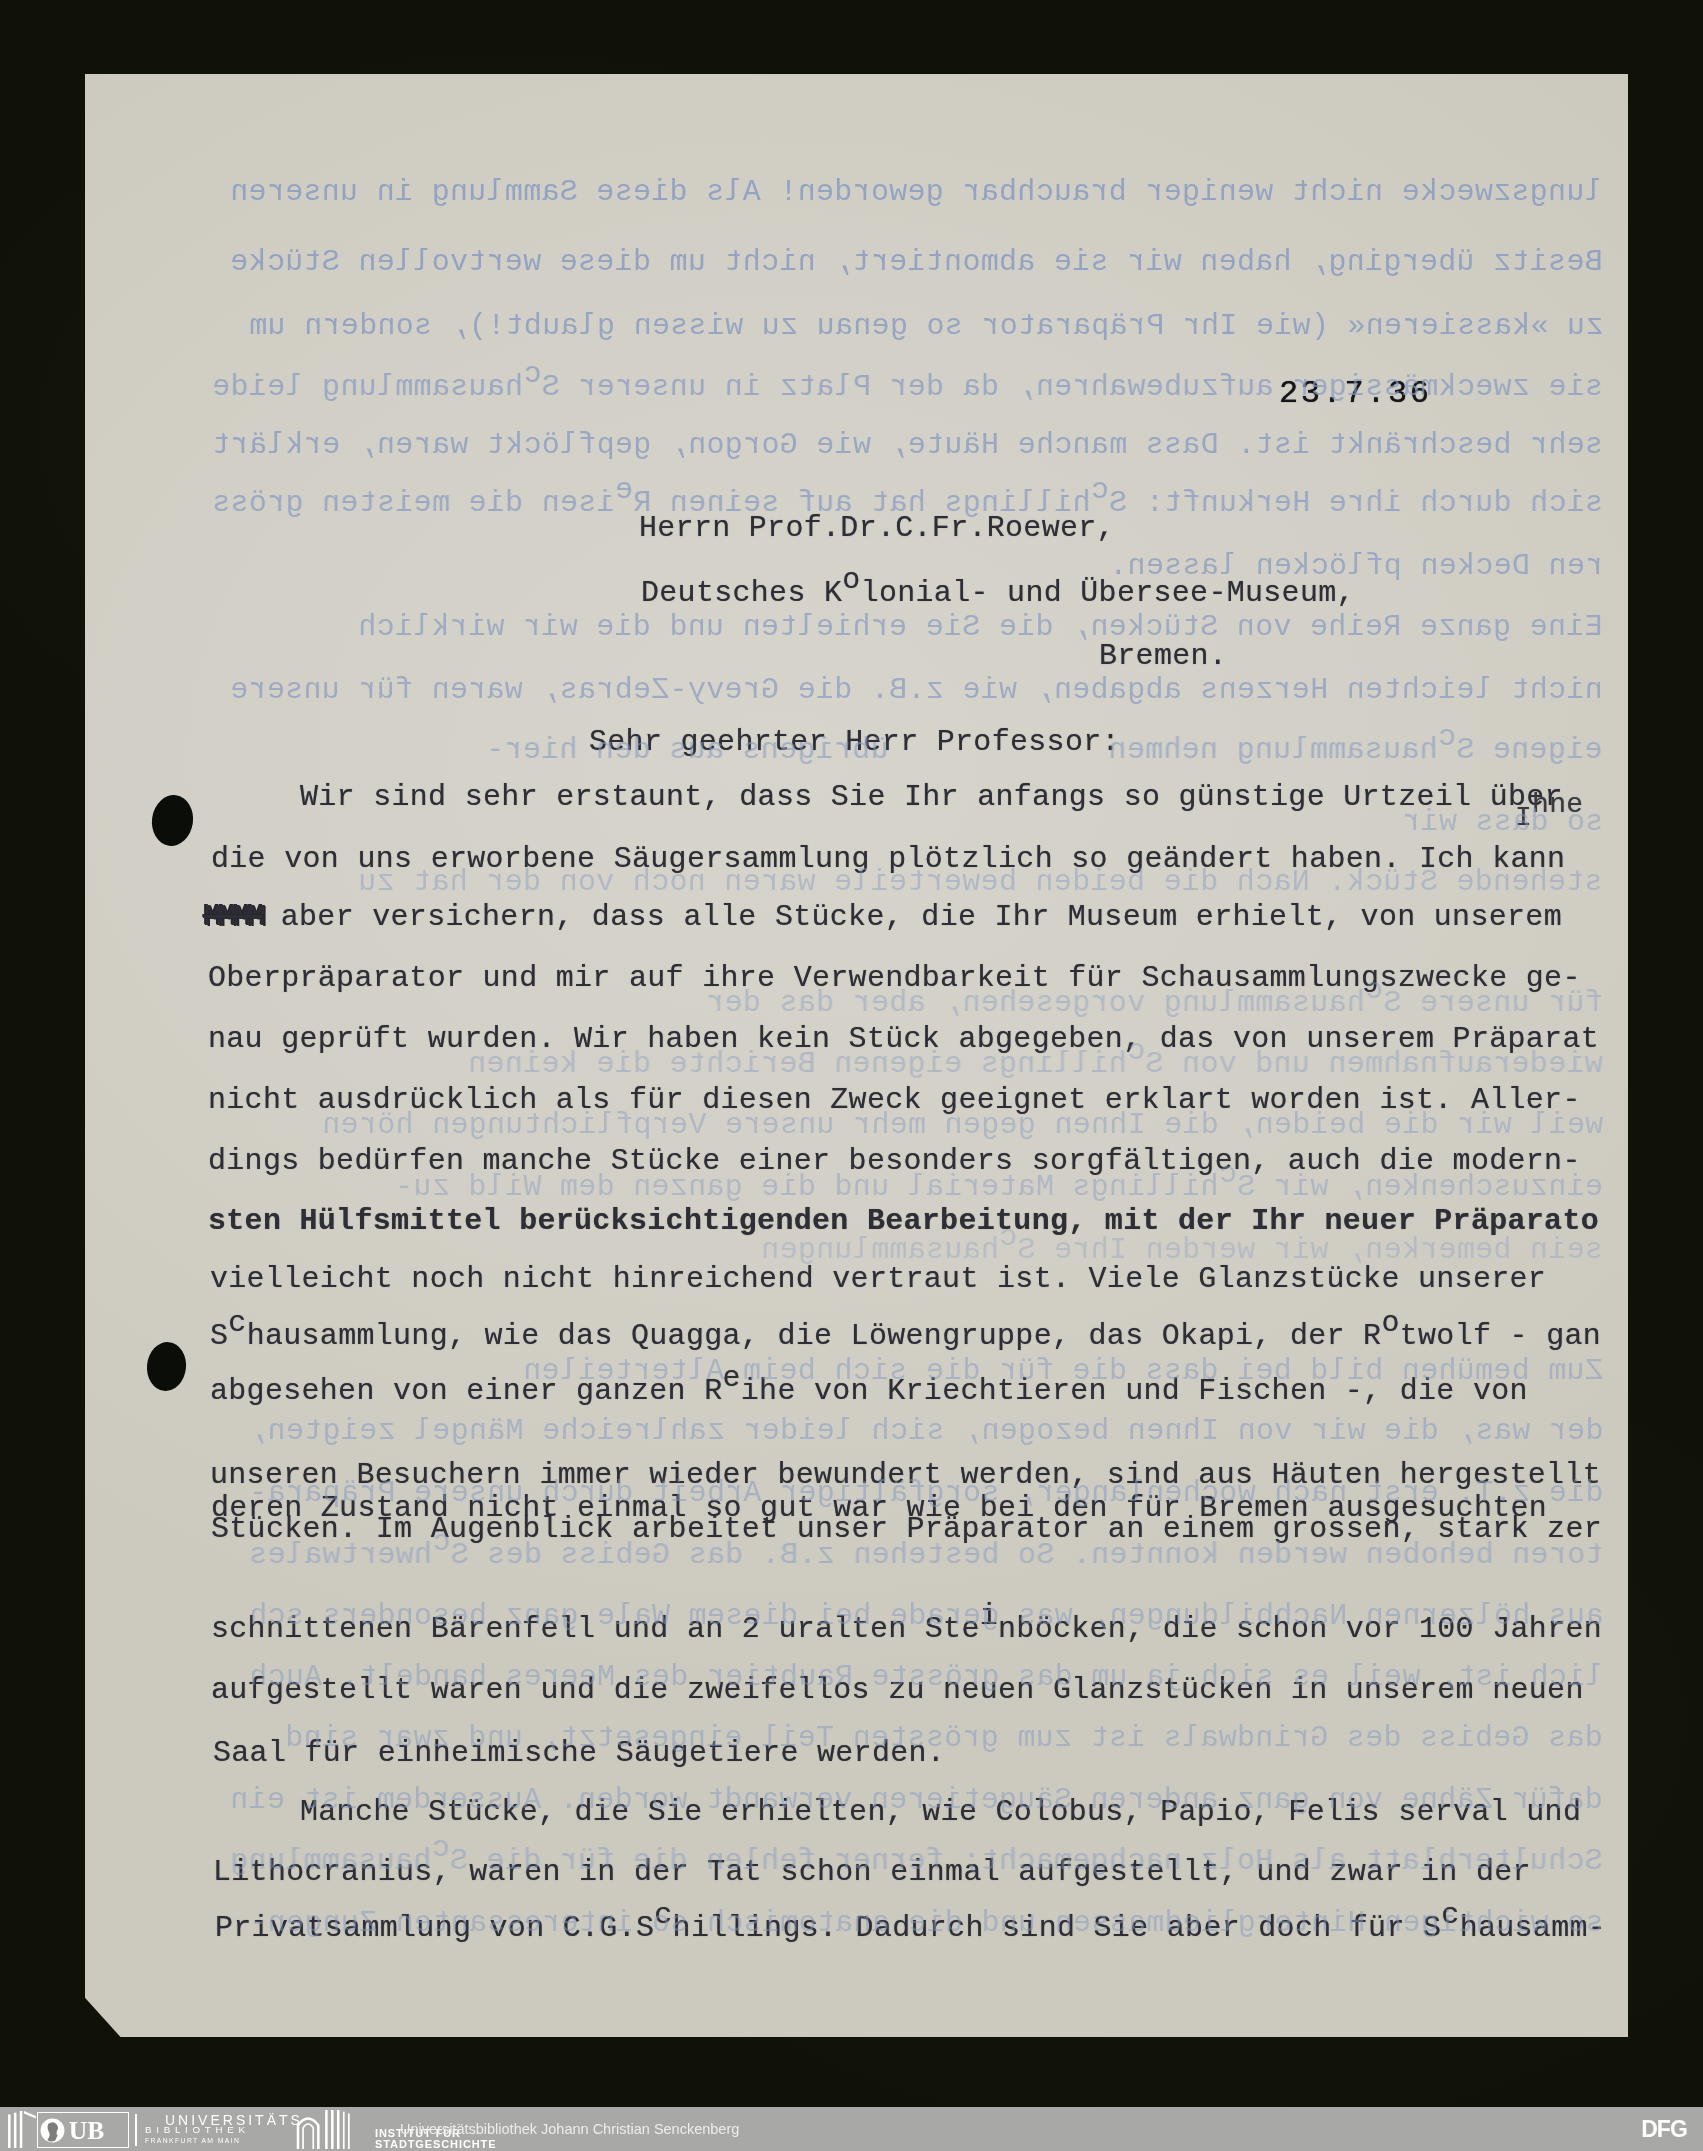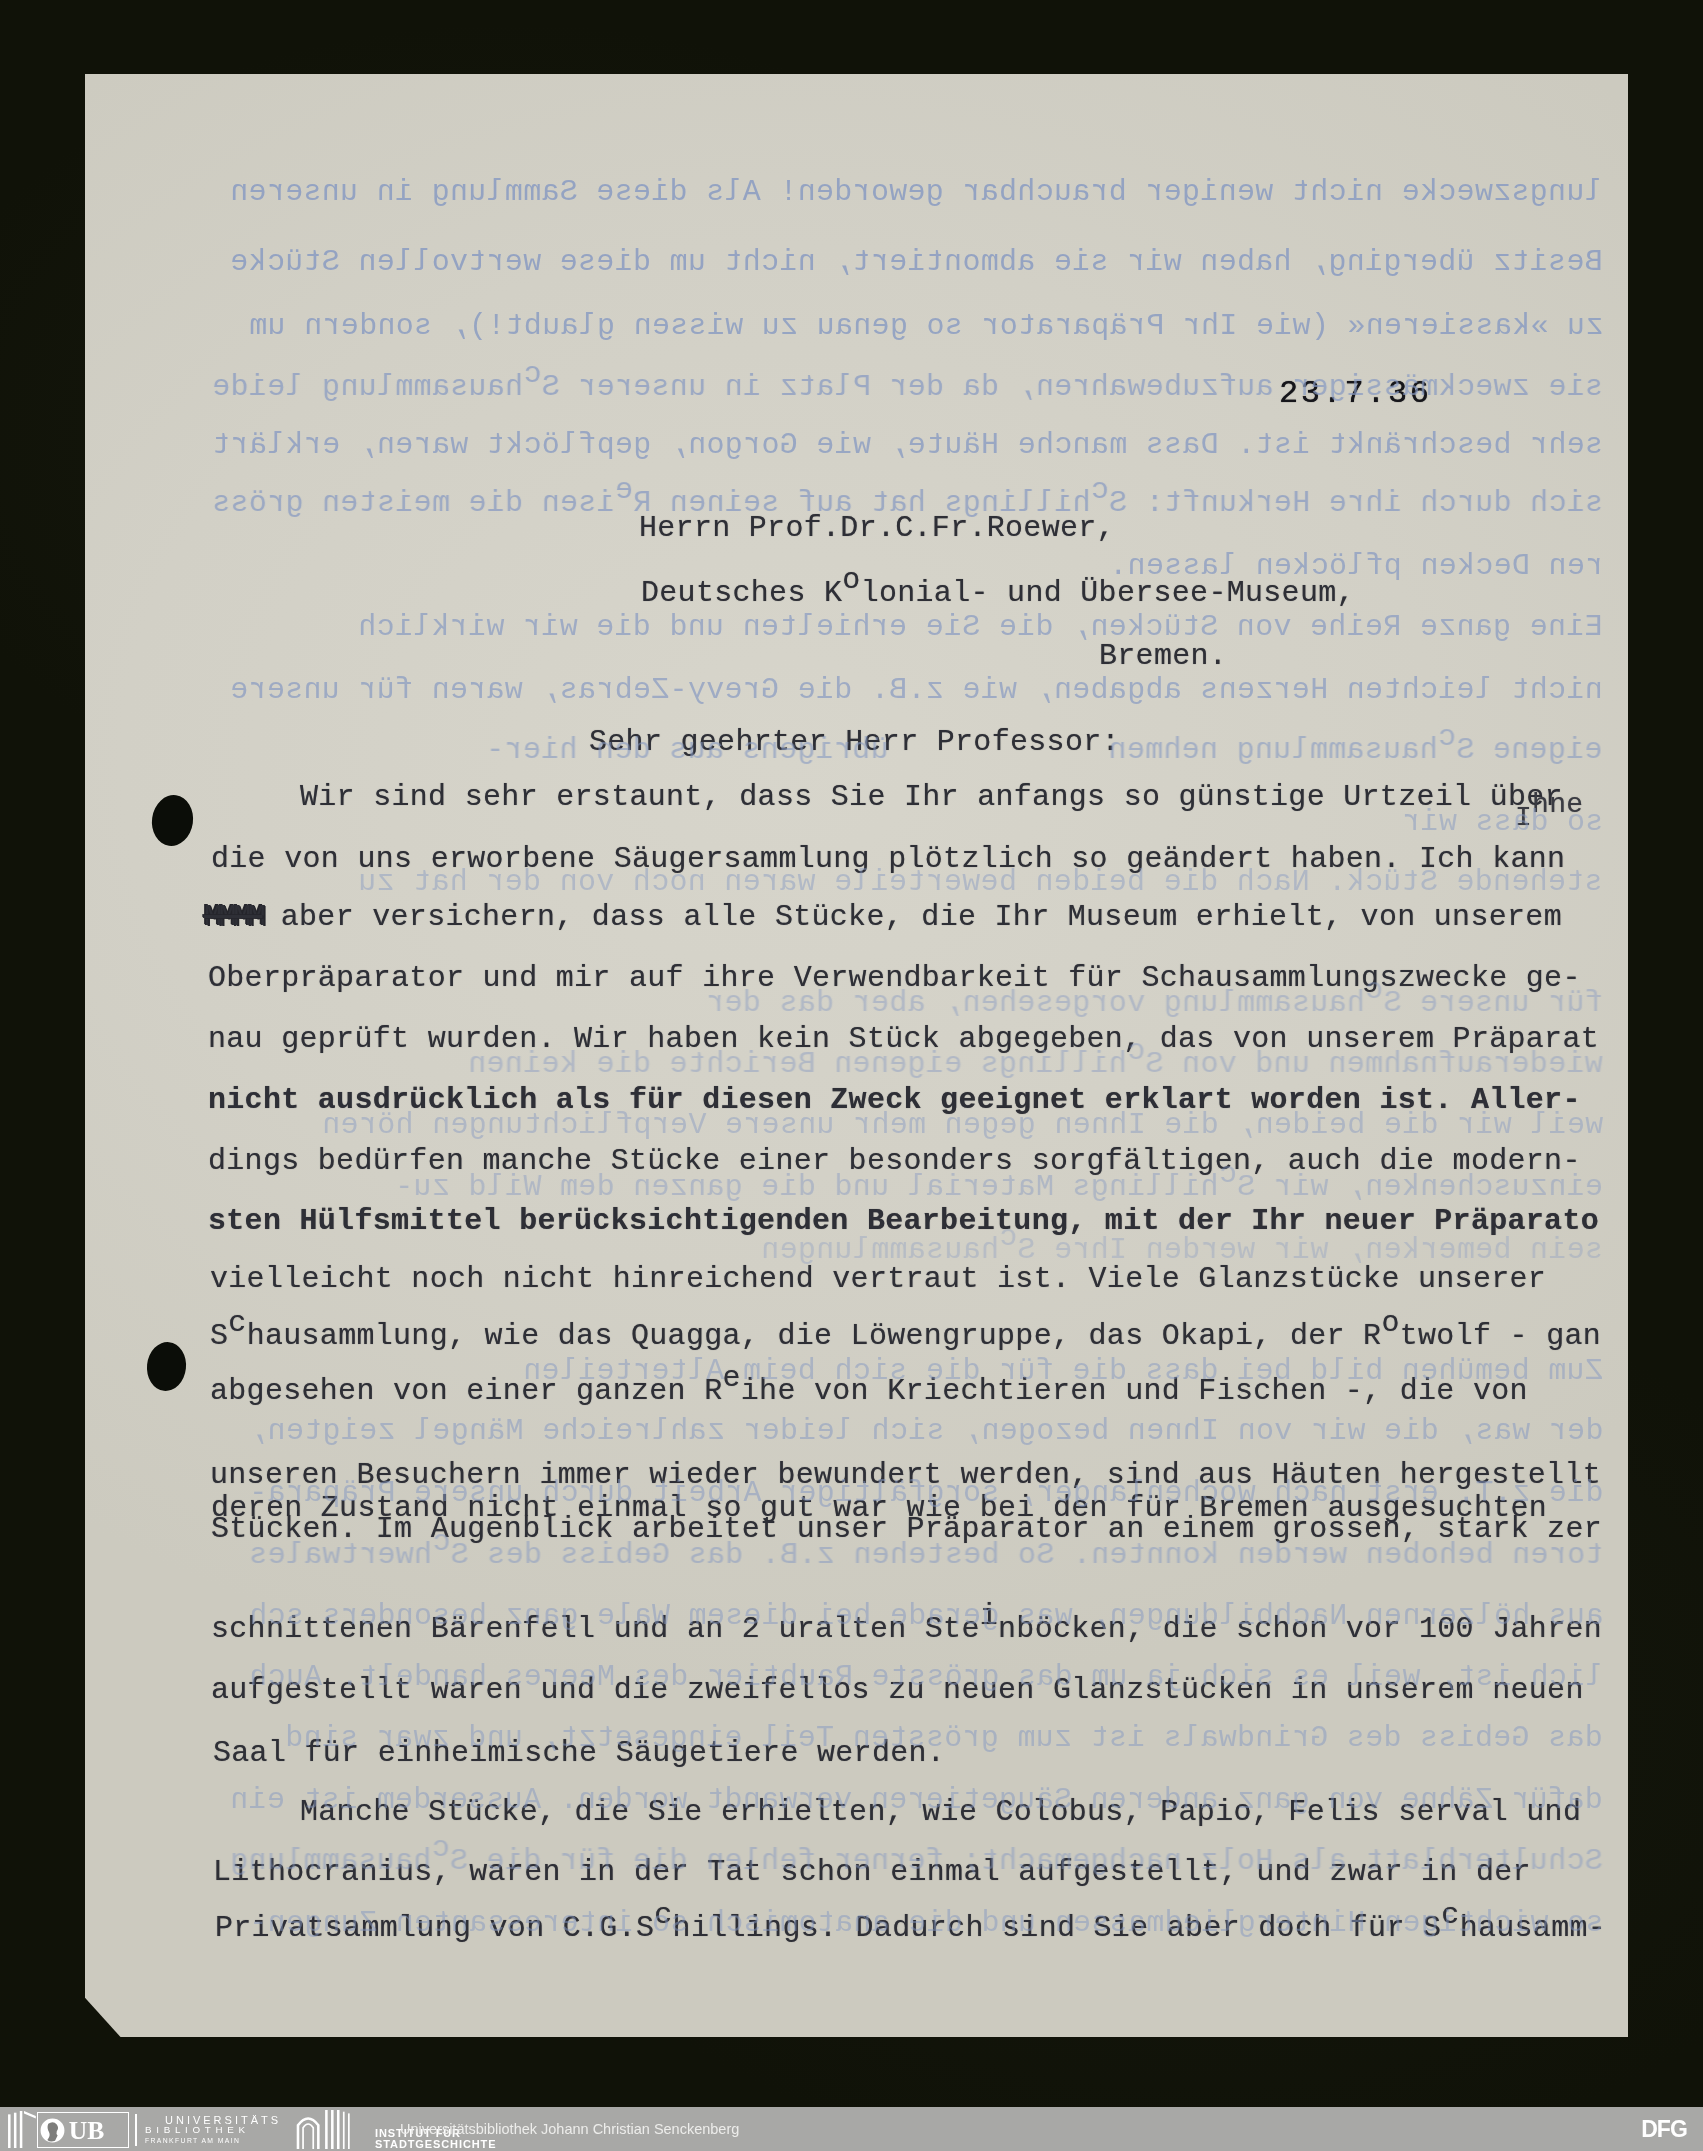--- a/index.html
+++ b/index.html
@@ -35,21 +35,21 @@
   .footer{position:absolute;left:0;bottom:0;width:1704px;height:45px;background:#a8a8a6;
     font-family:"Liberation Sans",sans-serif;color:#fff;}
   .footer svg{display:block;}
   .ub-books{position:absolute;left:6.8px;top:4.3px;}
   .ub-box{position:absolute;left:37px;top:5.1px;width:90px;height:34px;border:1.7px solid #fff;
     display:flex;align-items:center;}
   .ub-abbr{font-family:"Liberation Serif",serif;font-weight:bold;font-size:25.6px;
     line-height:31px;margin-left:1.7px;}
   .ub-sep{position:absolute;left:135px;top:6.8px;width:1.7px;height:32px;background:#fff;}
   .ub-text{position:absolute;left:145px;top:7.7px;line-height:10.2px;}
-  .ub-l1{font-size:11px;letter-spacing:3px;padding-left:20px;}
+  .ub-l1{font-size:14px;letter-spacing:3px;padding-left:20px;}
   .ub-l2{font-size:9.8px;letter-spacing:4.7px;}
   .ub-l3{font-size:6.8px;letter-spacing:1.4px;margin-top:0.9px;}
   .inst-arch{position:absolute;left:296px;top:3.4px;}
   .inst-text{position:absolute;left:375px;top:21px;line-height:11px;}
   .inst-l1,.inst-l2{font-size:11px;font-weight:bold;letter-spacing:0.9px;}
   .inst-l3,.inst-l4{font-size:7.2px;letter-spacing:0.7px;line-height:8.5px;}
   .center-credit{position:absolute;left:400px;top:13.6px;font-size:14.5px;color:#ededeb;}
   .dfg{position:absolute;right:17px;top:8.5px;font-size:23px;font-weight:bold;
     letter-spacing:-0.9px;transform:scaleY(1.05);font-family:"Liberation Sans",sans-serif;}
 </style>
@@ -65,21 +65,21 @@
     <div class="tline k-recipient" style="left: 639px; top: 511px;">Herrn Prof.Dr.C.Fr.Roewer,</div>
     <div class="tline k-recipient" style="left: 641px; top: 576px;">Deutsches K<span class="raised">o</span>lonial- und Übersee-Museum,</div>
     <div class="tline k-recipient" style="left: 1099px; top: 639px;">Bremen.</div>
     <div class="tline k-salutation" style="left: 589px; top: 725px;">Sehr geehrter Herr Professor:</div>
     <div class="tline k-body" style="left: 300px; top: 780px;">Wir sind sehr erstaunt, dass Sie Ihr anfangs so günstige Urtzeil über</div>
     <div class="tline k-body" style="left: 211px; top: 842px;">die von uns erworbene Säugersammlung plötzlich so geändert haben. Ich kann</div>
     <div class="tline k-correction" style="left: 1515px; top: 802px;">I<span class="raised">hne</span></div>
     <div class="tline k-body" style="left: 204px; top: 900px;"><span class="strike">MMMM</span> aber versichern, dass alle Stücke, die Ihr Museum erhielt, von unserem</div>
     <div class="tline k-body" style="left: 208px; top: 961px;">Oberpräparator und mir auf ihre Verwendbarkeit für Schausammlungszwecke ge-</div>
     <div class="tline k-body" style="left: 208px; top: 1022px;">nau geprüft wurden. Wir haben kein Stück abgegeben, das von unserem Präparat</div>
-    <div class="tline k-body" style="left: 208px; top: 1083px; font-weight: bold;">nicht ausdrücklich als für diesen Zweck geeignet erklart worden ist. Aller-</div>
+    <div class="tline k-body" style="left: 208px; top: 1083px;">nicht ausdrücklich als für diesen Zweck geeignet erklart worden ist. Aller-</div>
     <div class="tline k-body" style="left: 208px; top: 1144px;">dings bedürfen manche Stücke einer besonders sorgfältigen, auch die modern-</div>
     <div class="tline k-body" style="left: 208px; top: 1204px; font-weight: bold;">sten Hülfsmittel berücksichtigenden Bearbeitung, mit der Ihr neuer Präparato</div>
     <div class="tline k-body" style="left: 210px; top: 1262px;">vielleicht noch nicht hinreichend vertraut ist. Viele Glanzstücke unserer</div>
     <div class="tline k-body" style="left: 210px; top: 1319px;">S<span class="raised">c</span>hausammlung, wie das Quagga, die Löwengruppe, das Okapi, der R<span class="raised">o</span>twolf - gan</div>
     <div class="tline k-body" style="left: 210px; top: 1374px;">abgesehen von einer ganzen R<span class="raised">e</span>ihe von Kriechtieren und Fischen -, die von</div>
     <div class="tline k-body" style="left: 210px; top: 1429px; margin-top: 29px;">unseren Besuchern immer wieder bewundert werden, sind aus Häuten hergestellt</div>
     <div class="tline k-body" style="left: 211px; top: 1491px;">deren Zustand nicht einmal so gut war wie bei den für Bremen ausgesuchten</div>
     <div class="tline k-body" style="left: 211px; top: 1512px;">Stücken. Im Augenblick arbeitet unser Präparator an einem grossen, stark zer</div>
     <div class="tline k-body" style="left: 211px; top: 1612px;">schnittenen Bärenfell und an 2 uralten Ste<span class="raised">i</span>nböcken, die schon vor 100 Jahren</div>
     <div class="tline k-body" style="left: 211px; top: 1673px;">aufgestellt waren und die zweifellos zu neuen Glanzstücken in unserem neuen</div>

